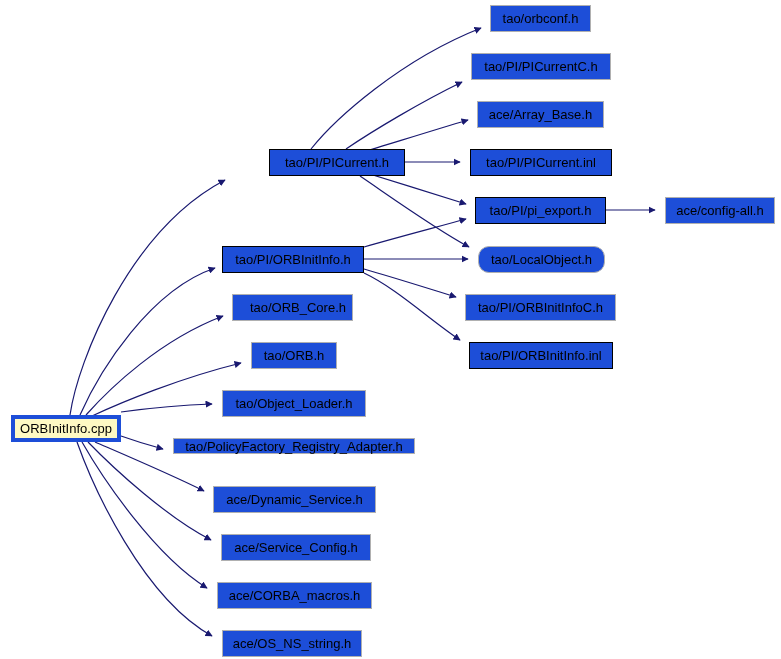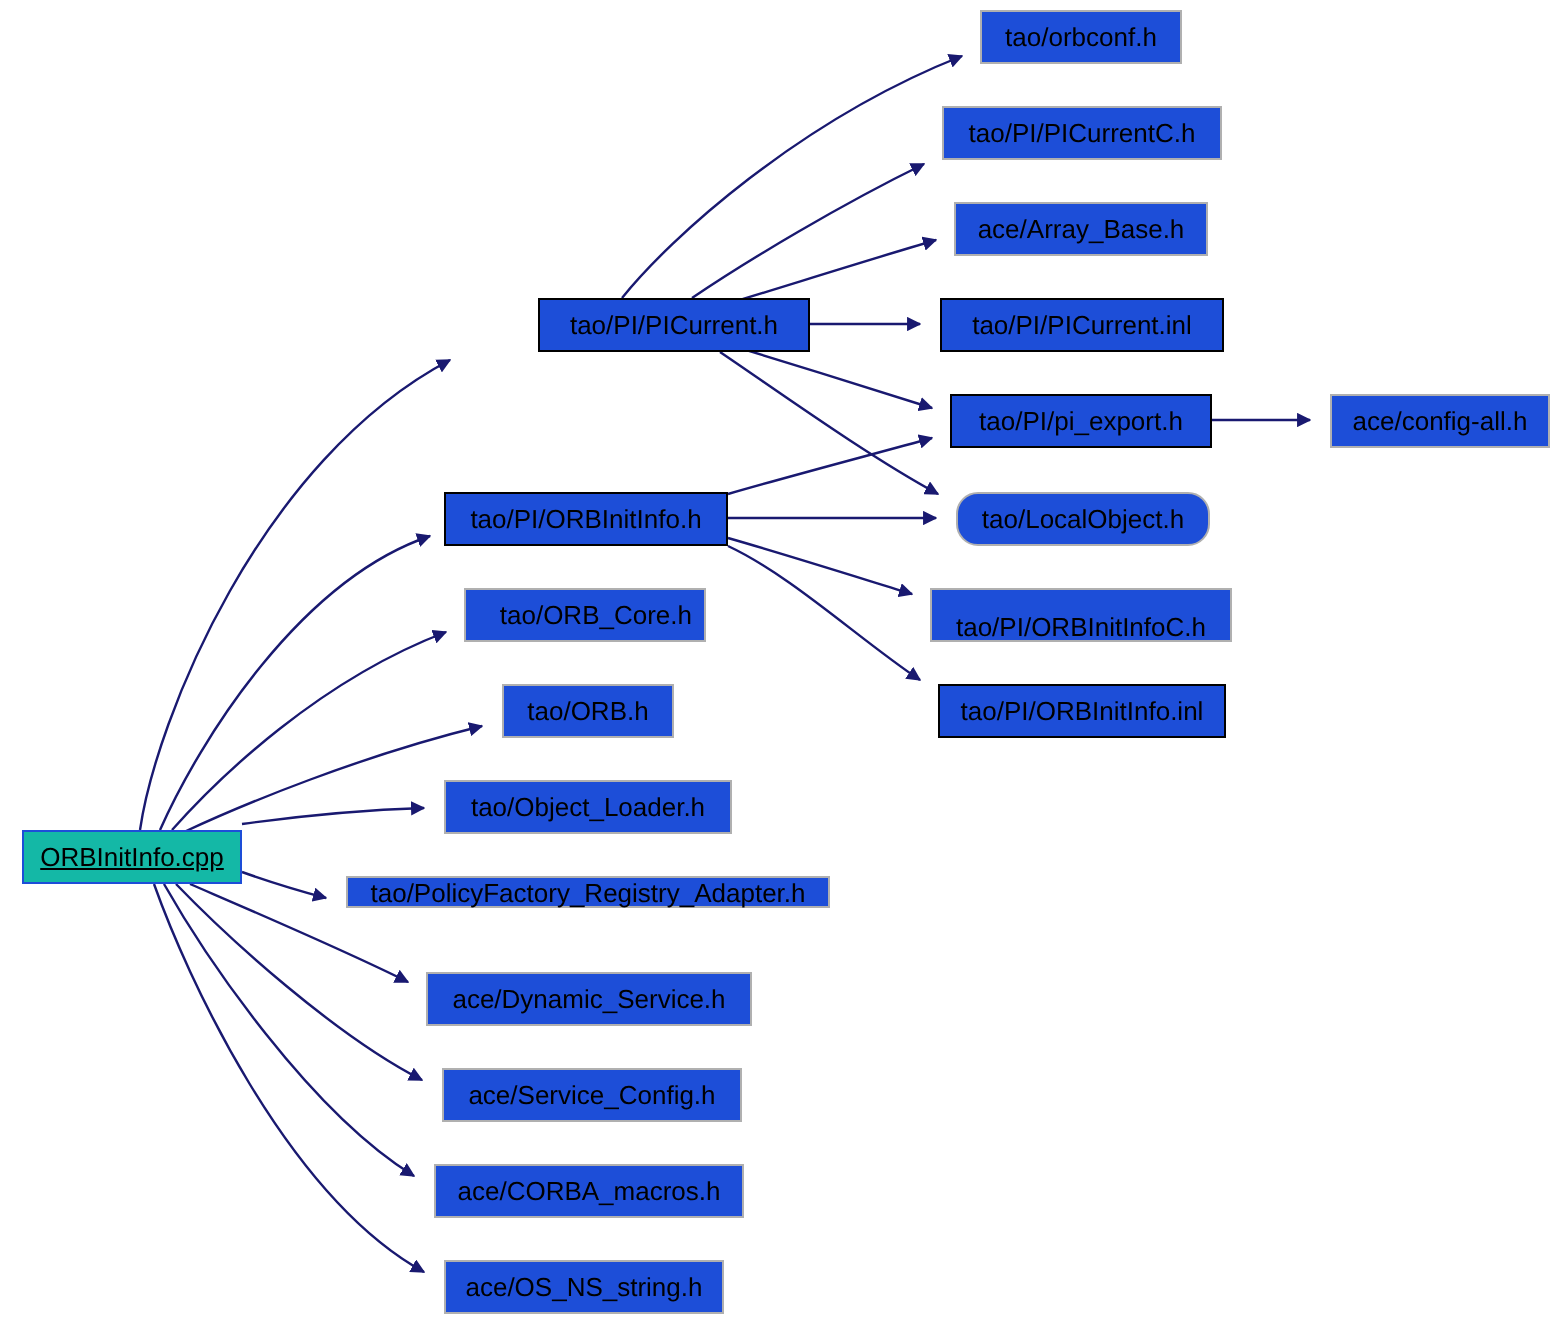--- a/index.html
+++ b/index.html
@@ -32,23 +32,22 @@
     border: 1px solid #b0b0b0;
     color: #000000;
     font-size: 13px;
     line-height: 1;
     white-space: nowrap;
   }
   .node.bold-border {
     border: 1px solid #000000;
   }
   .node.root {
-    background: #14b8a6;
-    border: 1px solid #1d4ed8;
-    text-decoration: underline;
+    background: #fef9c3;
+    border: 4px solid #1d4ed8;
   }
   .node-label {
     padding: 0 6px;
     pointer-events: none;
   }
 </style>
 </head>
 <body>
 
 <div id="canvas">
@@ -129,21 +128,21 @@
       </div>
       <div class="node bold-border" style="left: 470px; top: 149px; width: 142px; height: 27px;">
         <span class="node-label">tao/PI/PICurrent.inl</span>
       </div>
       <div class="node bold-border" style="left: 475px; top: 197px; width: 131px; height: 27px; text-align: right;">
         <span class="node-label">tao/PI/pi_export.h</span>
       </div>
       <div class="node" style="left: 478px; top: 246px; width: 127px; height: 27px; border-radius: 11px;">
         <span class="node-label">tao/LocalObject.h</span>
       </div>
-      <div class="node" style="left: 465px; top: 294px; width: 151px; height: 27px; align-items: flex-end;">
+      <div class="node" style="left: 465px; top: 294px; width: 151px; height: 27px;">
         <span class="node-label">tao/PI/ORBInitInfoC.h</span>
       </div>
       <div class="node bold-border" style="left: 469px; top: 342px; width: 144px; height: 27px;">
         <span class="node-label">tao/PI/ORBInitInfo.inl</span>
       </div>
       <div class="node" style="left: 665px; top: 197px; width: 110px; height: 27px;">
         <span class="node-label">ace/config-all.h</span>
       </div>
     </div>
 

